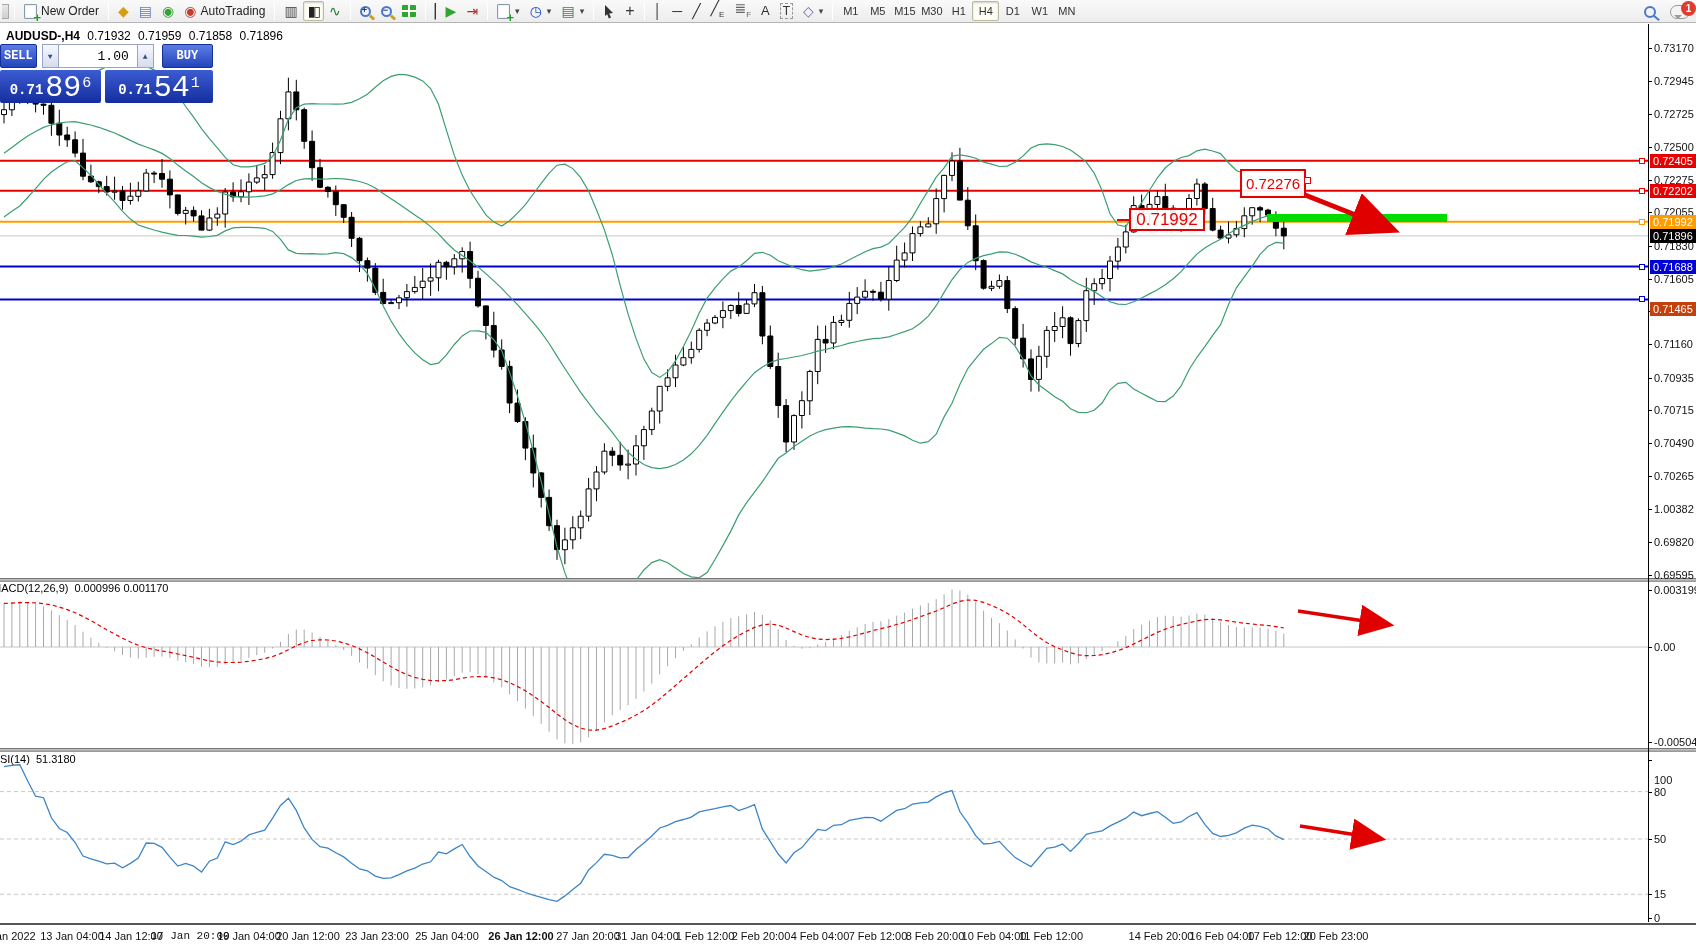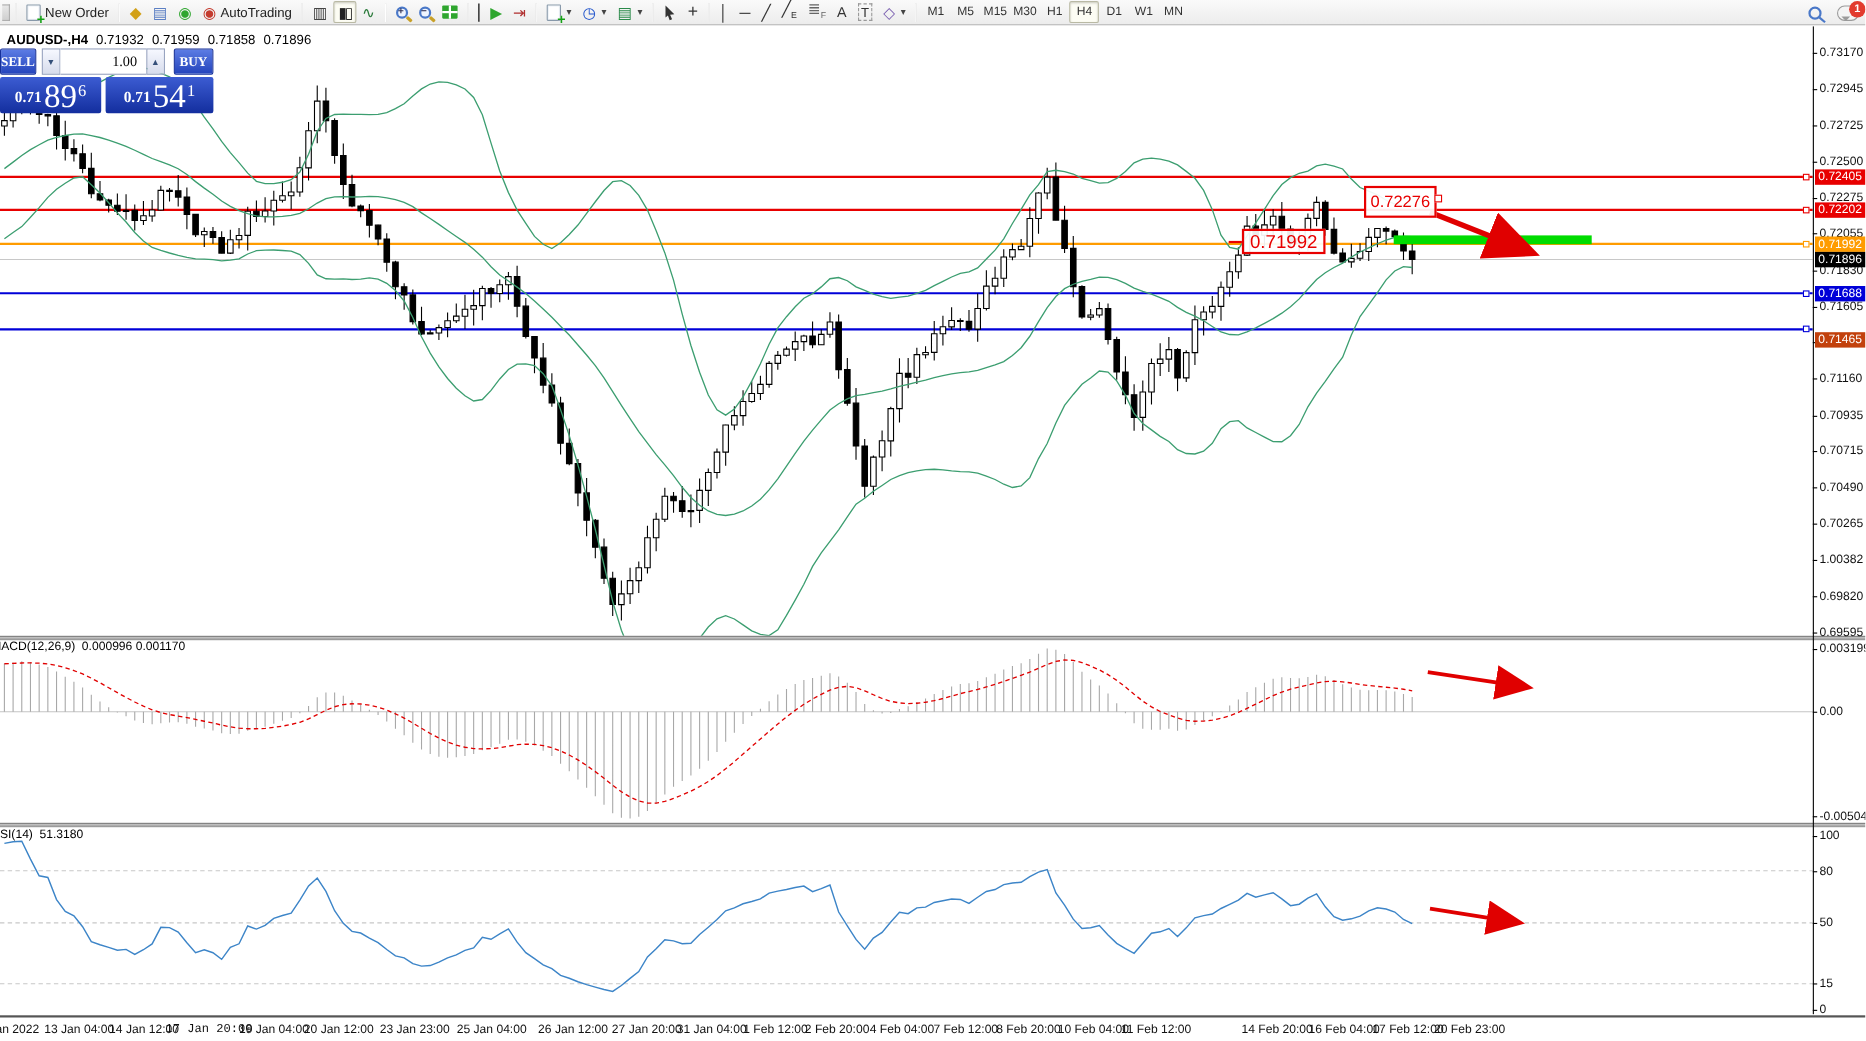--- a/index.html
+++ b/index.html
@@ -58,21 +58,21 @@
   
   .tick-label { position:absolute; left:1654px; font-size:11px; color:#111; transform:translateY(-6px); z-index:7;}
   .tick-mark  { position:absolute; left:1648px; width:4px; height:1px; background:#000; z-index:7;}
   .marker-box { position:absolute; left:1650px; width:46px; height:14px; font-size:11px; color:#fff;
                 line-height:14px; padding-left:3px; transform:translateY(-7px); z-index:8;}
   .conn-sq { position:absolute; left:1639px; width:6px; height:6px; background:#fff; transform:translateY(-3px); z-index:8;}
   
   #date-axis { position:absolute; left:0; top:923px; width:1696px; height:23px; border-top:2px solid #555; background:#fff; z-index:6;}
   .date-label { position:absolute; top:5px; font-size:11px; color:#111; transform:translateX(-50%); white-space:nowrap;}
   
-  #trade-panel { position:absolute; left:0px; top:44px; width:194px; z-index:20; font-family:Liberation Serif, serif;}
+  #trade-panel { position:absolute; left:0px; top:44px; width:213px; z-index:20; font-family:Liberation Mono, monospace;}
   #tp-row1 { display:flex; align-items:stretch; height:24px; }
   .tp-btn { background:linear-gradient(#5c7ce4,#2444bc); border:1px solid #16309a; color:#fff; font-weight:bold;
             font-size:12px; display:flex; align-items:center; justify-content:center; border-radius:2px;}
   #sell-btn { width:38px; }
   #buy-btn  { width:53px; margin-left:8px;}
   .spin { width:17px; background:linear-gradient(#f6f8ff,#d7dcEC); border:1px solid #98a4c0; color:#35507a;
           font-size:8px; display:flex; align-items:center; justify-content:center;}
   #vol-box { width:78px; background:#fff; border:1px solid #98a4c0; border-left:none; border-right:none;
              font-size:13px; color:#000; display:flex; align-items:center; justify-content:flex-end; padding-right:8px;}
   #vol-group { display:flex; margin-left:5px; }
@@ -345,21 +345,21 @@
       <div class="tick-label" style="top:542px">0.69820</div>
       <div class="tick-mark" style="top:575px"></div>
       <div class="tick-label" style="top:575px">0.69595</div>
       <div class="tick-mark" style="top:590px"></div>
       <div class="tick-label" style="top:590px">0.003199</div>
       <div class="tick-mark" style="top:647px"></div>
       <div class="tick-label" style="top:647px">0.00</div>
       <div class="tick-mark" style="top:742px"></div>
       <div class="tick-label" style="top:742px">-0.005049</div>
       <div class="tick-mark" style="top:760px"></div>
-      <div class="tick-label" style="top:760px">100</div>
+      <div class="tick-label" style="top:780px">100</div>
       <div class="tick-mark" style="top:792px"></div>
       <div class="tick-label" style="top:792px">80</div>
       <div class="tick-mark" style="top:839px"></div>
       <div class="tick-label" style="top:839px">50</div>
       <div class="tick-mark" style="top:894px"></div>
       <div class="tick-label" style="top:894px">15</div>
       <div class="tick-mark" style="top:918px"></div>
       <div class="tick-label" style="top:918px">0</div>
       <div class="marker-box" style="top:161px;background:#e80000">0.72405</div>
       <div class="conn-sq" style="top:161px;border:1px solid #e80000"></div>
@@ -375,21 +375,21 @@
     </div>
   <div id="date-axis">
       <div class="date-label" style="left: 13px;">Jan 2022</div>
       <div class="date-label" style="left: 72px;">13 Jan 04:00</div>
       <div class="date-label" style="left: 131px;">14 Jan 12:00</div>
       <div class="date-label" style="left: 190px; font-family: Liberation Mono, monospace;">17 Jan 20:00</div>
       <div class="date-label" style="left: 249px;">19 Jan 04:00</div>
       <div class="date-label" style="left: 308px;">20 Jan 12:00</div>
       <div class="date-label" style="left: 377px;">23 Jan 23:00</div>
       <div class="date-label" style="left: 447px;">25 Jan 04:00</div>
-      <div class="date-label" style="left: 521px;">26 Jan 12:00</div>
+      <div class="date-label" style="left: 521px; font-weight: bold;">26 Jan 12:00</div>
       <div class="date-label" style="left: 588px;">27 Jan 20:00</div>
       <div class="date-label" style="left: 647px;">31 Jan 04:00</div>
       <div class="date-label" style="left: 705px;">1 Feb 12:00</div>
       <div class="date-label" style="left: 761px;">2 Feb 20:00</div>
       <div class="date-label" style="left: 820px;">4 Feb 04:00</div>
       <div class="date-label" style="left: 878px;">7 Feb 12:00</div>
       <div class="date-label" style="left: 935px;">8 Feb 20:00</div>
       <div class="date-label" style="left: 994px;">10 Feb 04:00</div>
       <div class="date-label" style="left: 1051px;">11 Feb 12:00</div>
       <div class="date-label" style="left: 1161px;">14 Feb 20:00</div>

